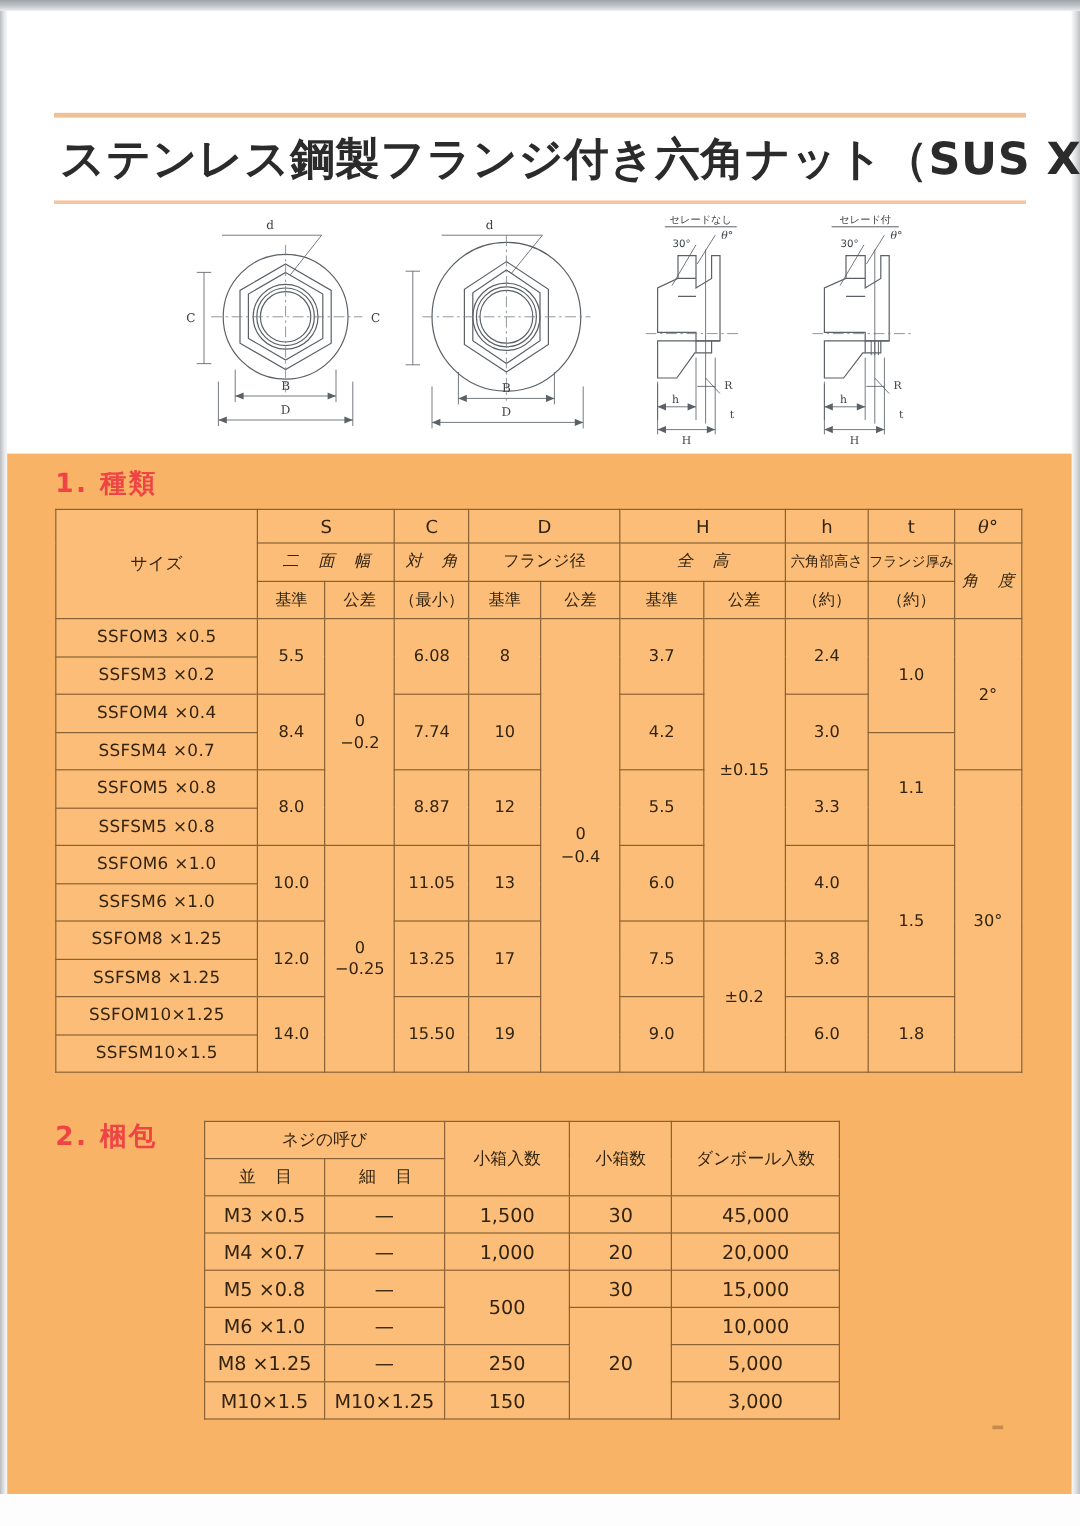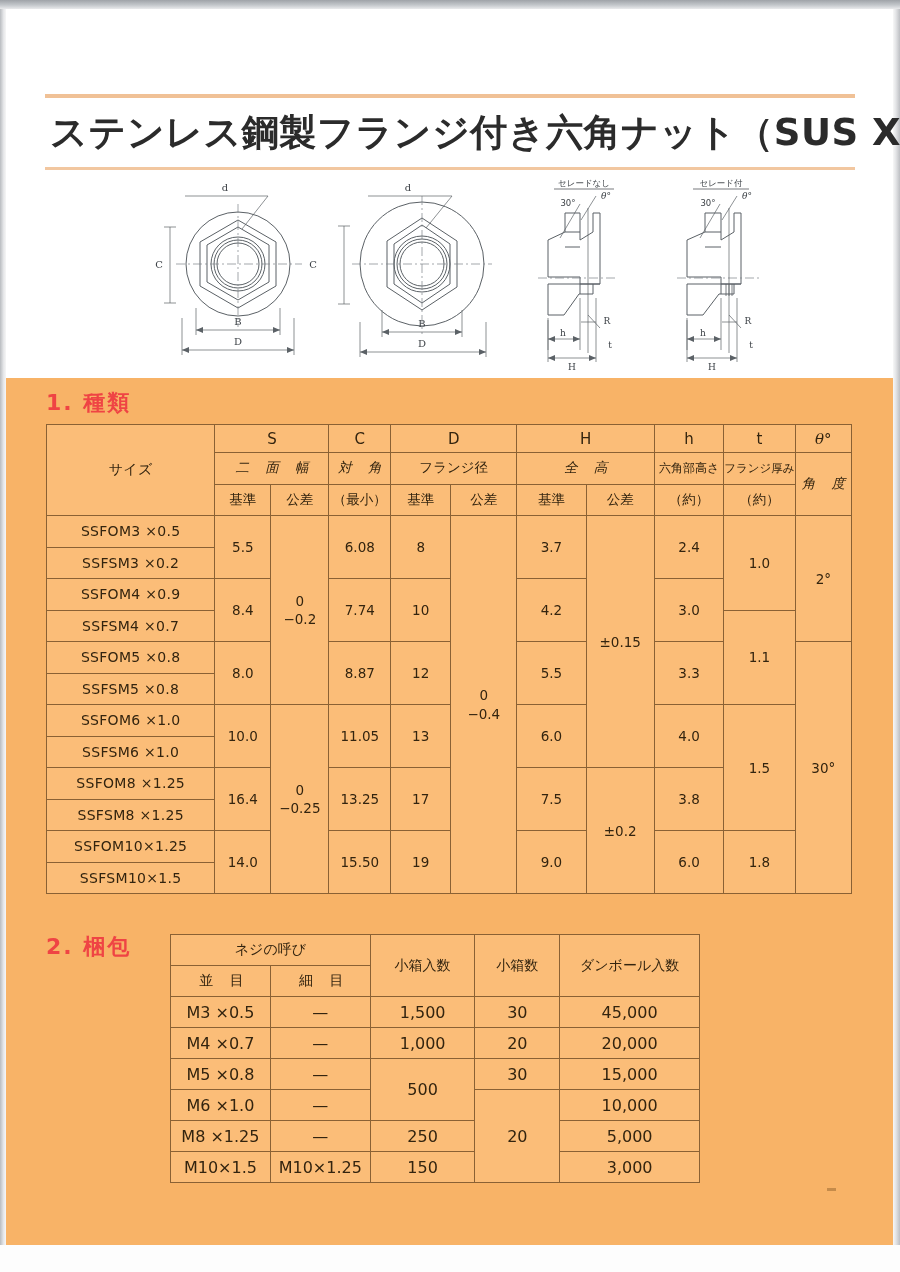--- a/index.html
+++ b/index.html
@@ -361,21 +361,21 @@
       <td rowspan="2">2.4</td>
       <td rowspan="3">1.0</td>
       <td rowspan="4">2°</td>
     </tr>
 
     <tr>
       <td class="sz">SSFSM3 ×0.2</td>
     </tr>
 
     <tr>
-      <td class="sz">SSFOM4 ×0.9</td>
+      <td class="sz">SSFOM4 ×0.4</td>
       <td rowspan="2">8.4</td>
       <td rowspan="2">7.74</td>
       <td rowspan="2">10</td>
       <td rowspan="2">4.2</td>
       <td rowspan="2">3.0</td>
     </tr>
 
     <tr>
       <td class="sz">SSFSM4 ×0.7</td>
       <td rowspan="3">1.1</td>
@@ -408,21 +408,21 @@
       <td rowspan="2">4.0</td>
       <td rowspan="4">1.5</td>
     </tr>
 
     <tr>
       <td class="sz">SSFSM6 ×1.0</td>
     </tr>
 
     <tr>
       <td class="sz">SSFOM8 ×1.25</td>
-      <td rowspan="2">16.4</td>
+      <td rowspan="2">12.0</td>
       <td rowspan="2">13.25</td>
       <td rowspan="2">17</td>
       <td rowspan="2">7.5</td>
       <td rowspan="4">±0.2</td>
       <td rowspan="2">3.8</td>
     </tr>
 
     <tr>
       <td class="sz">SSFSM8 ×1.25</td>
     </tr>

